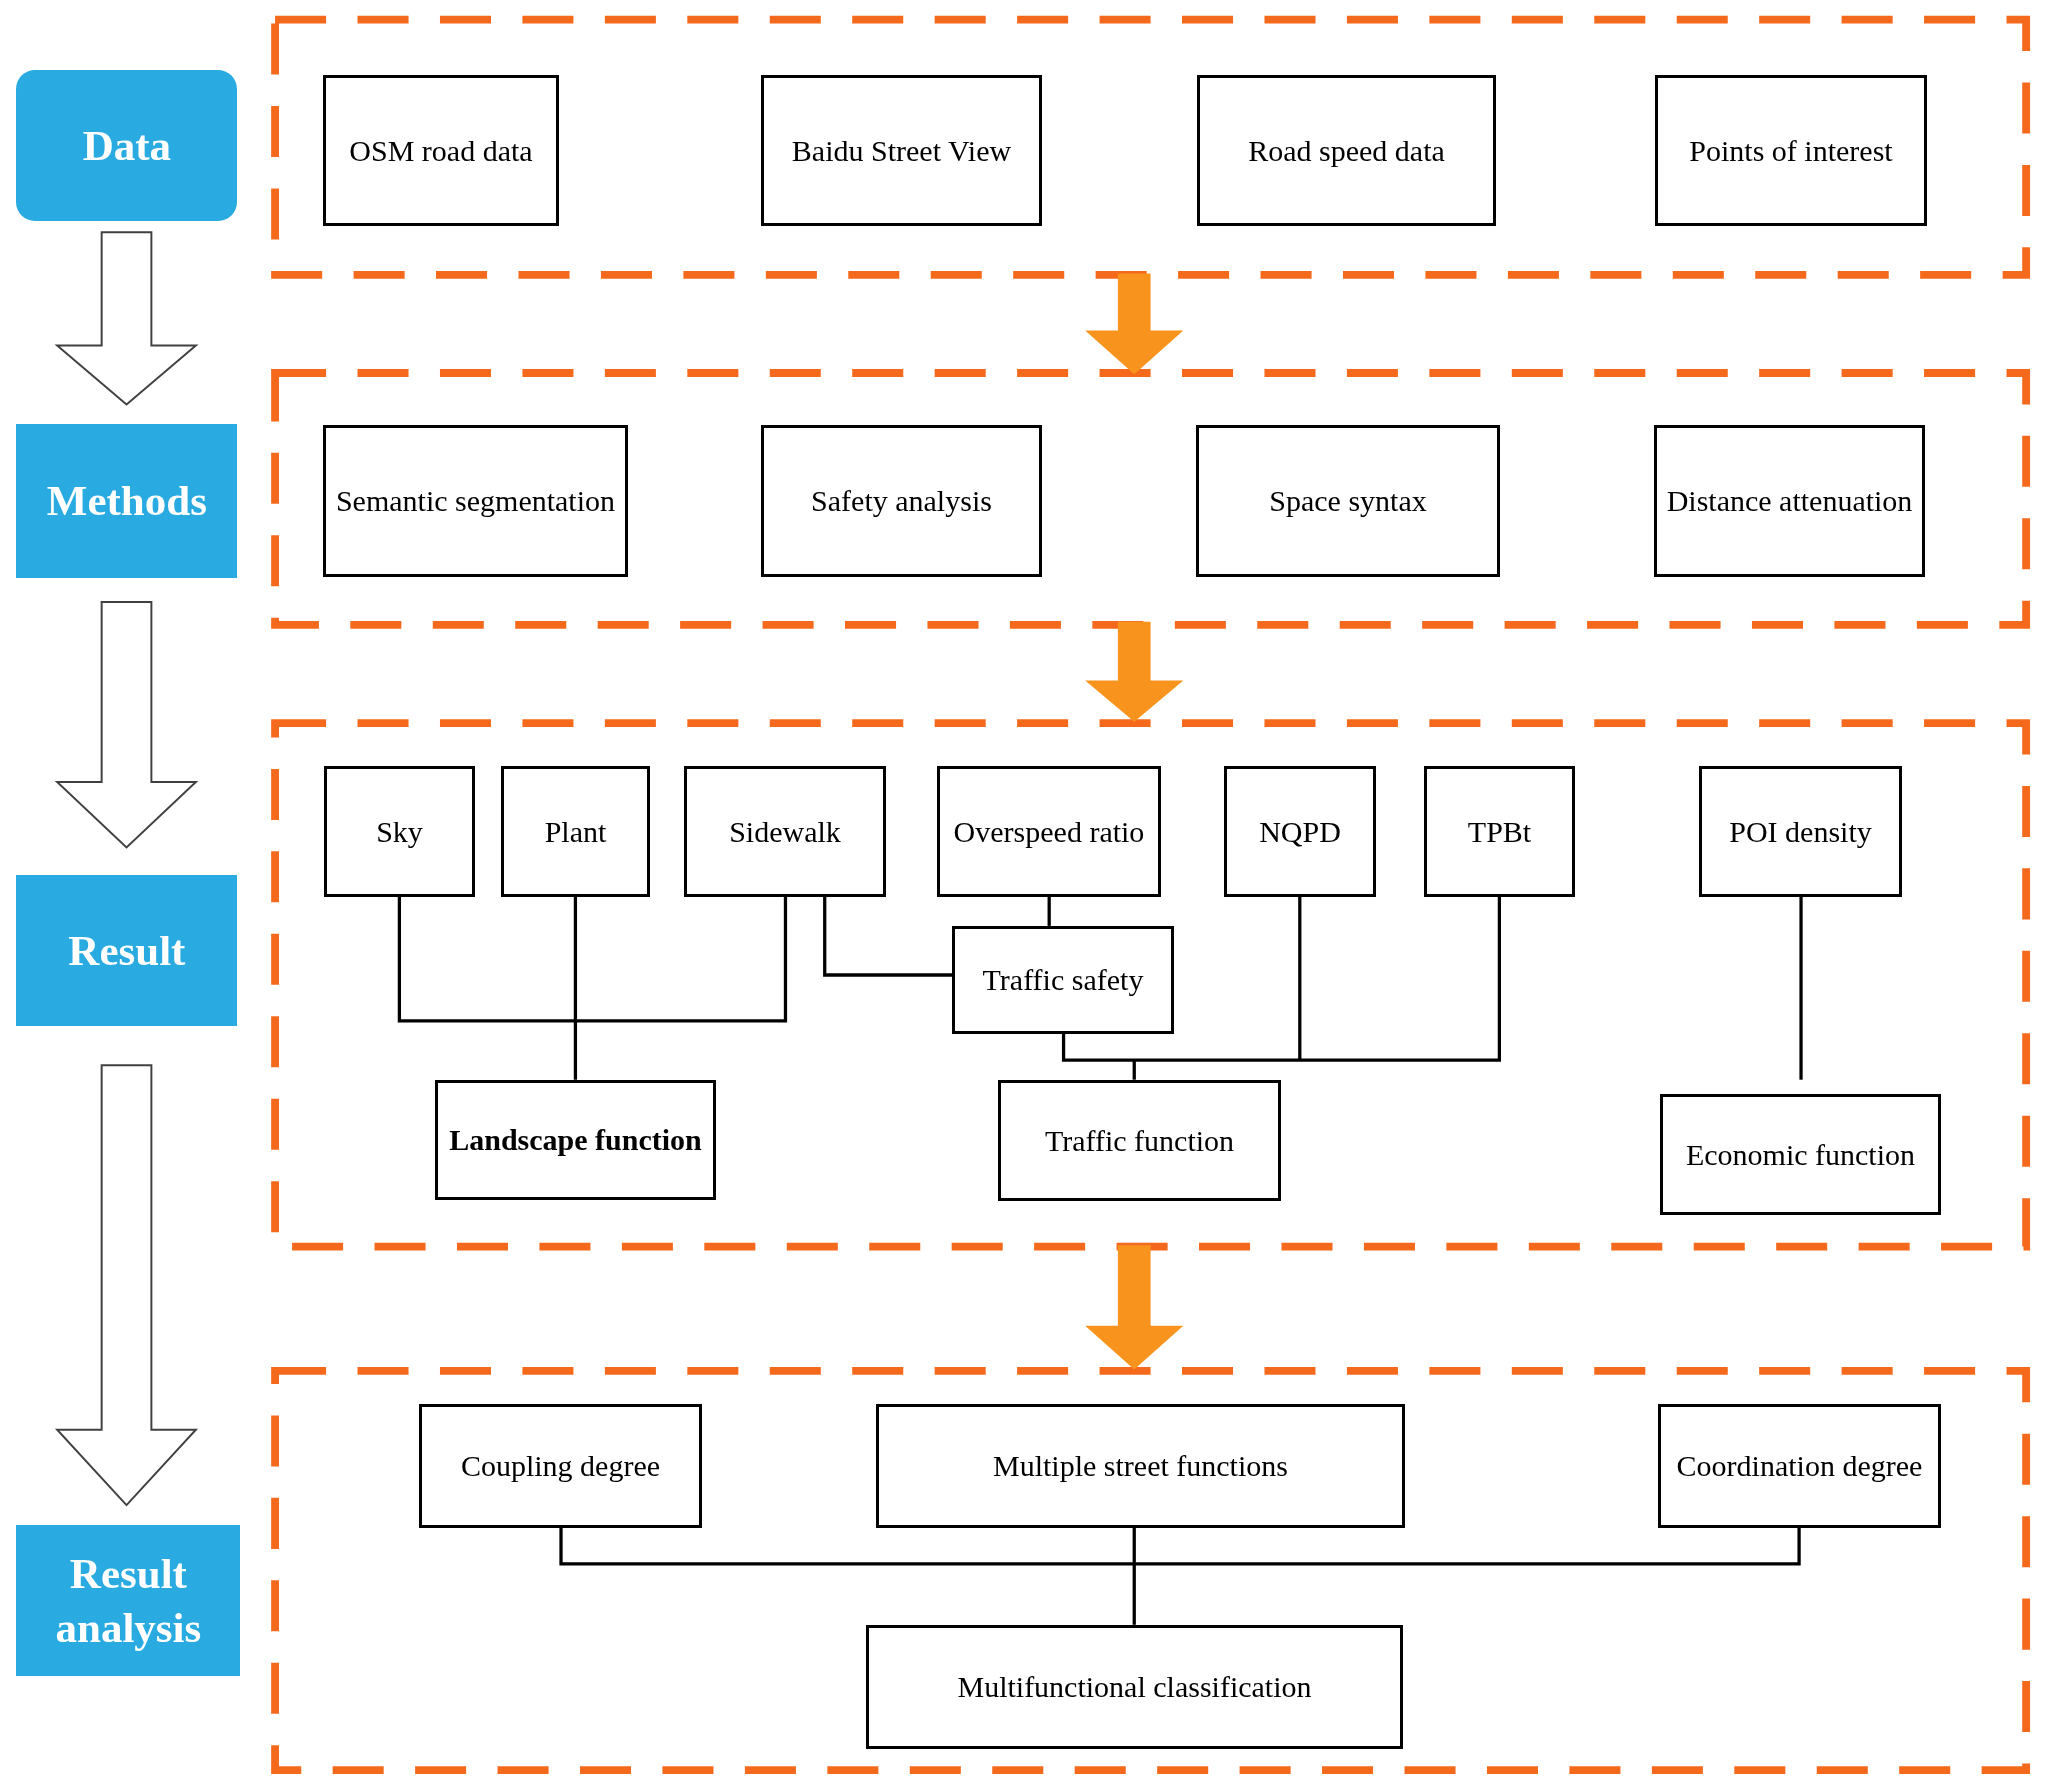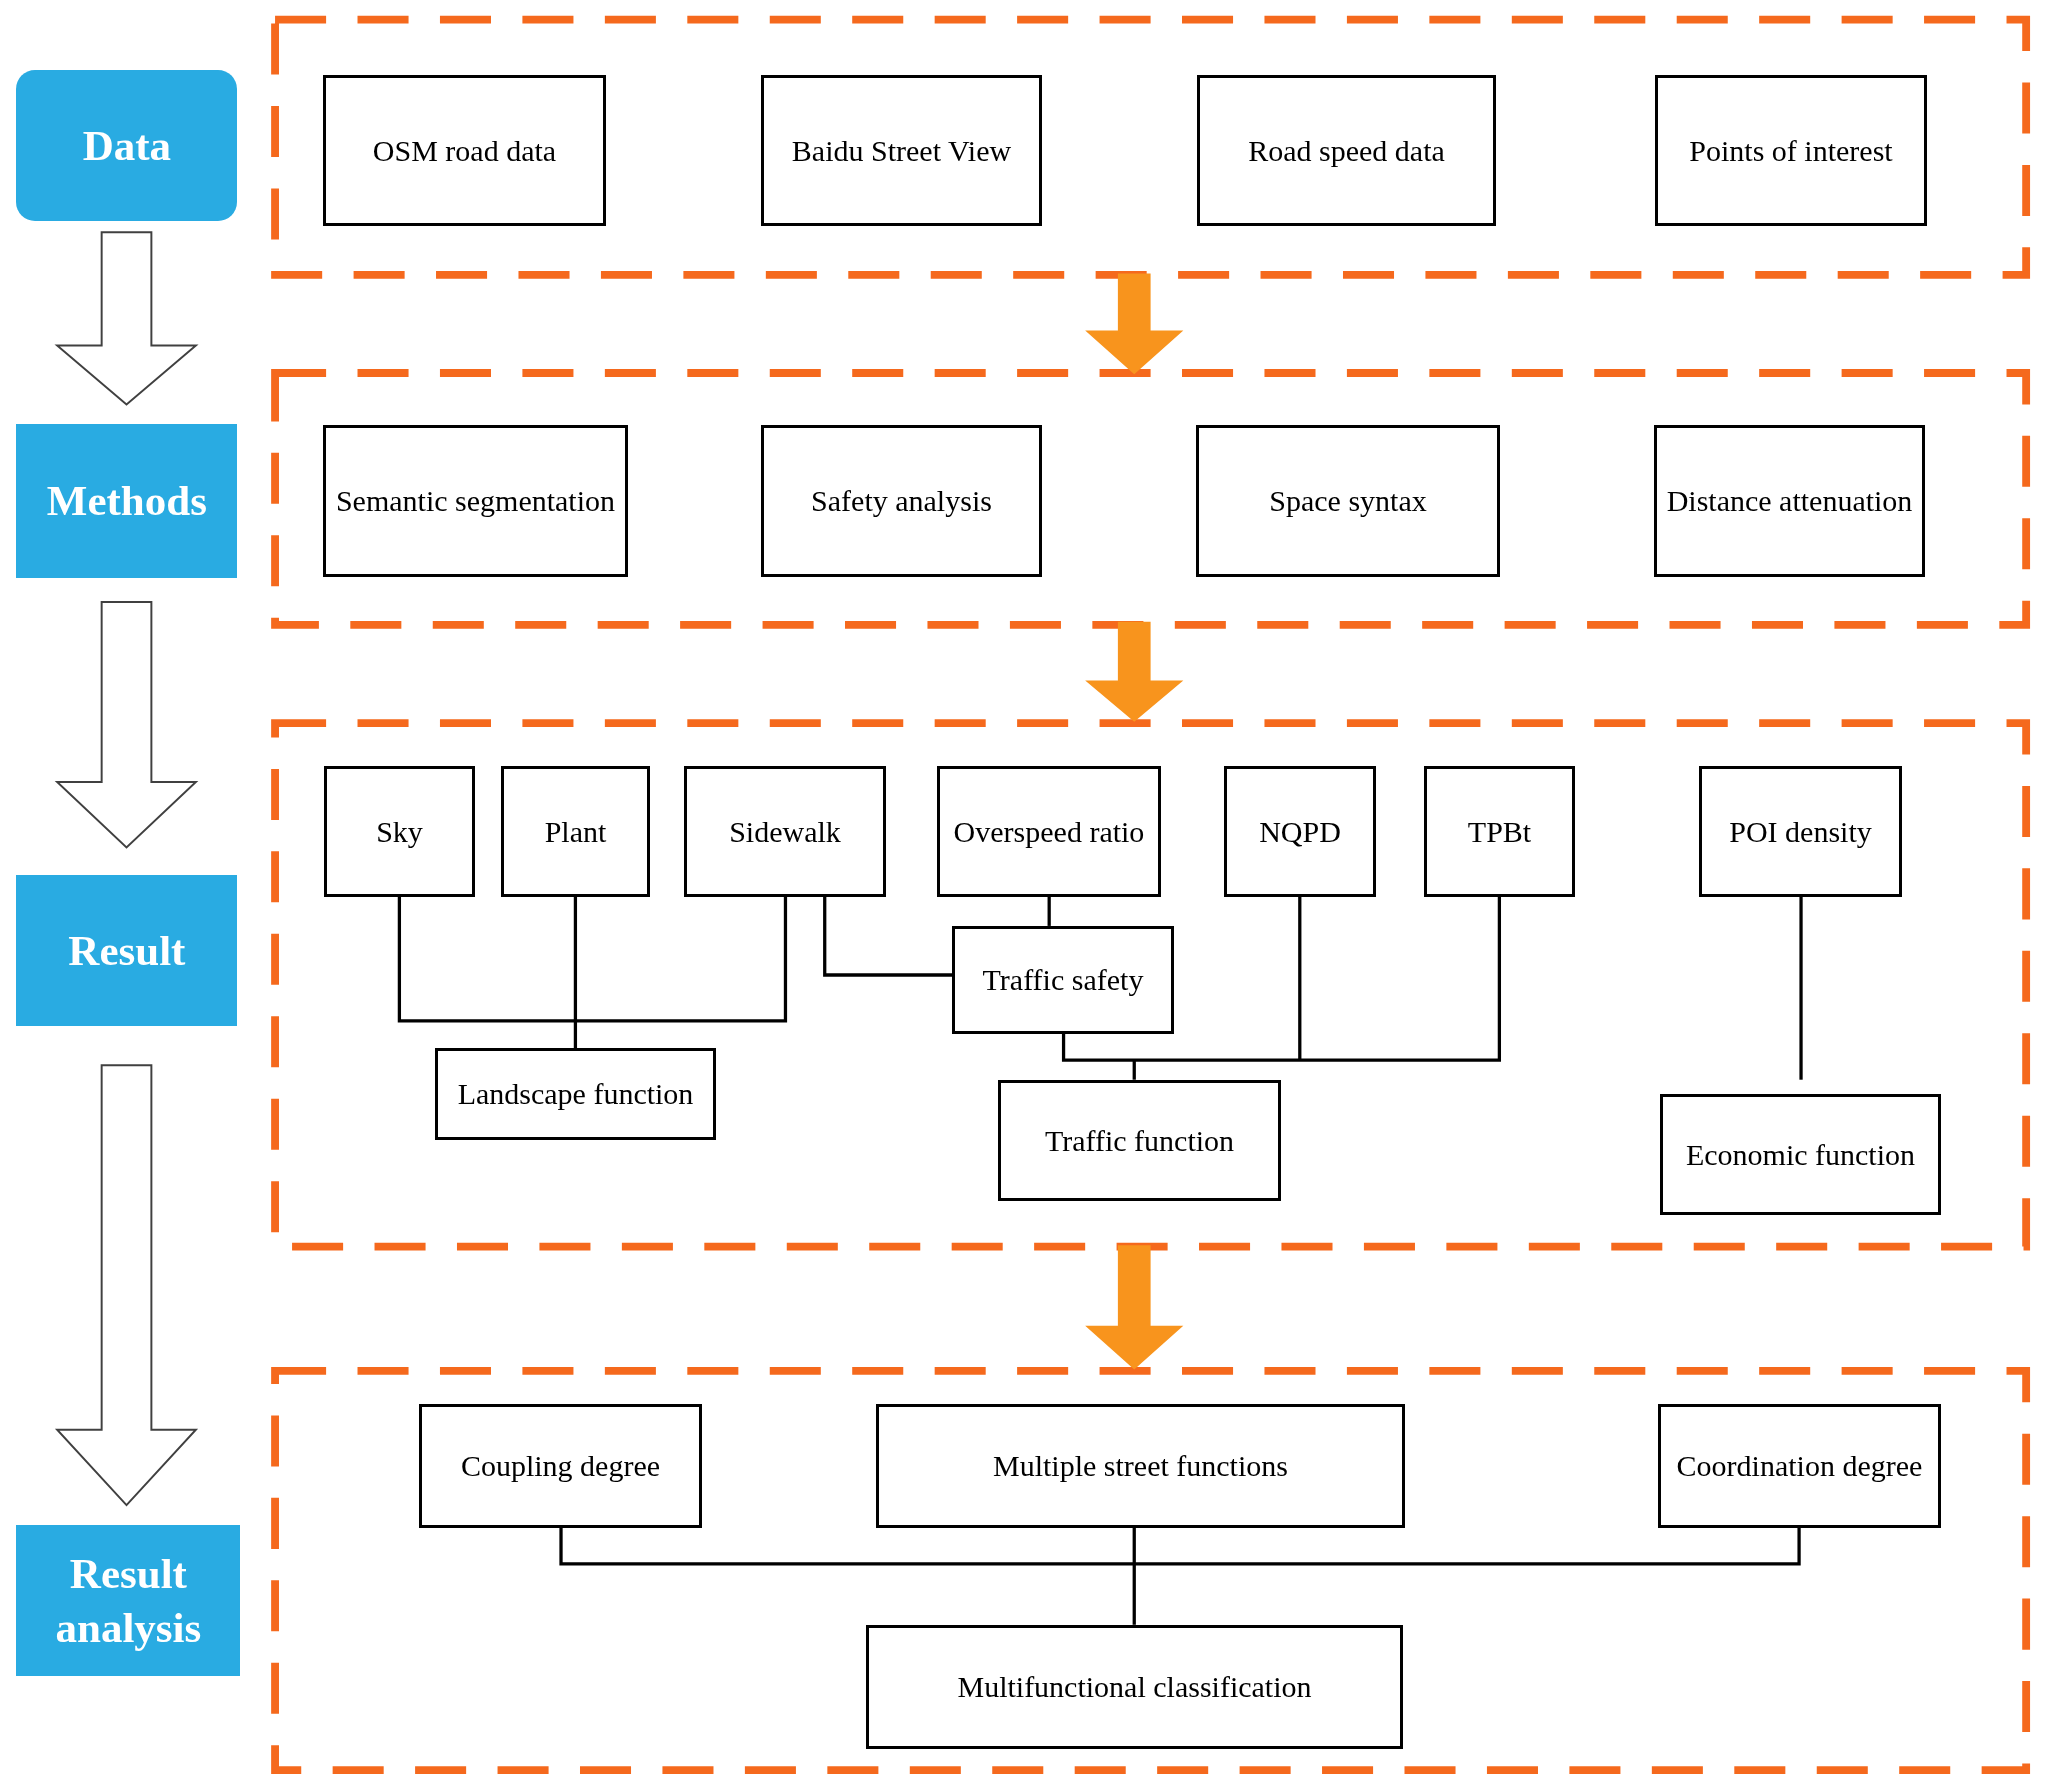--- a/index.html
+++ b/index.html
@@ -98,40 +98,40 @@
     <polygon class="orange-arrow" points="1708,418 1758,418 1758,505 1808,505 1733,572 1658,505 1708,505"></polygon>
     <polygon class="orange-arrow" points="1708,950 1758,950 1758,1040 1808,1040 1733,1103 1658,1040 1708,1040"></polygon>
     <polygon class="orange-arrow" points="1708,1903 1758,1903 1758,2026 1808,2026 1733,2093 1658,2026 1708,2026"></polygon>
   </svg>
 
   <div class="stage" style="left:16.4px;top:70px;width:221px;height:151px;border-radius:19px;">Data</div>
   <div class="stage" style="left:16.4px;top:424px;width:221px;height:154px;">Methods</div>
   <div class="stage" style="left:16.4px;top:875px;width:221px;height:151px;">Result</div>
   <div class="stage" style="left:16.4px;top:1525px;width:224px;height:151px;">Result analysis</div>
 
-  <div class="box" style="left:323px;top:75px;width:283px;height:151px;">OSM road data</div>
+  <div class="box" style="left:323px;top:75px;width:236px;height:151px;">OSM road data</div>
   <div class="box" style="left:761px;top:75px;width:281px;height:151px;">Baidu Street View</div>
   <div class="box" style="left:1197px;top:75px;width:299px;height:151px;">Road speed data</div>
   <div class="box" style="left:1655px;top:75px;width:272px;height:151px;">Points of interest</div>
 
   <div class="box" style="left:323px;top:425px;width:305px;height:152px;">Semantic segmentation</div>
   <div class="box" style="left:761px;top:425px;width:281px;height:152px;">Safety analysis</div>
   <div class="box" style="left:1196px;top:425px;width:304px;height:152px;">Space syntax</div>
   <div class="box" style="left:1654px;top:425px;width:271px;height:152px;">Distance attenuation</div>
 
   <div class="box" style="left:324px;top:766px;width:151px;height:131px;">Sky</div>
   <div class="box" style="left:501px;top:766px;width:149px;height:131px;">Plant</div>
   <div class="box" style="left:684px;top:766px;width:202px;height:131px;">Sidewalk</div>
   <div class="box" style="left:937px;top:766px;width:224px;height:131px;">Overspeed ratio</div>
   <div class="box" style="left:1224px;top:766px;width:152px;height:131px;">NQPD</div>
   <div class="box" style="left:1424px;top:766px;width:151px;height:131px;">TPBt</div>
   <div class="box" style="left:1699px;top:766px;width:203px;height:131px;">POI density</div>
 
   <div class="box" style="left:952px;top:926px;width:222px;height:108px;">Traffic safety</div>
-  <div class="box" style="left:435px;top:1048px;width:281px;height:92px;">Landscape function</div>
+  <div class="box" style="left:435px;top:1080px;width:281px;height:120px;font-weight:bold;">Landscape function</div>
   <div class="box" style="left:992px;top:1080px;width:283px;height:121px;margin-left:6px;">Traffic function</div>
   <div class="box" style="left:1660px;top:1094px;width:281px;height:121px;">Economic function</div>
 
   <div class="box" style="left:419px;top:1404px;width:283px;height:124px;">Coupling degree</div>
   <div class="box" style="left:876px;top:1404px;width:529px;height:124px;">Multiple street functions</div>
   <div class="box" style="left:1658px;top:1404px;width:283px;height:124px;">Coordination degree</div>
   <div class="box" style="left:866px;top:1625px;width:537px;height:124px;">Multifunctional classification</div>
 
 </div>
 

